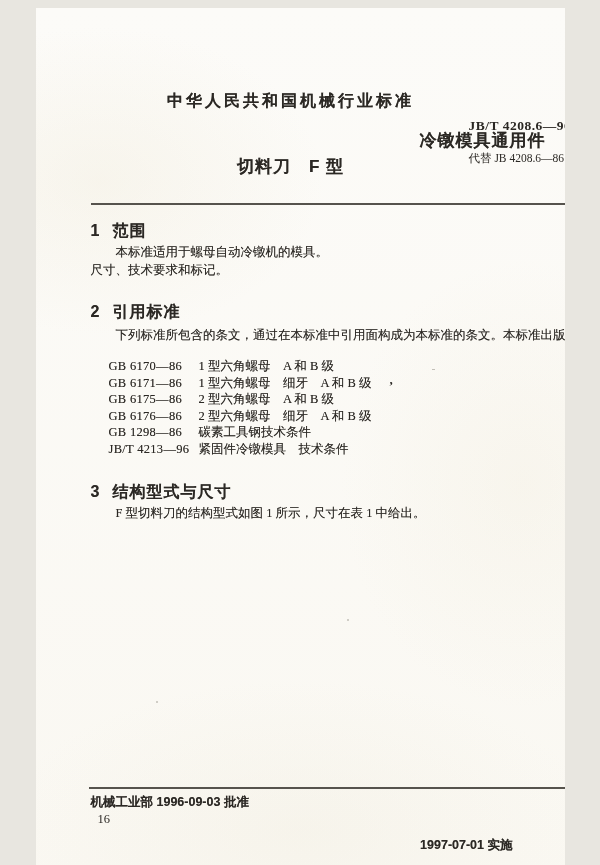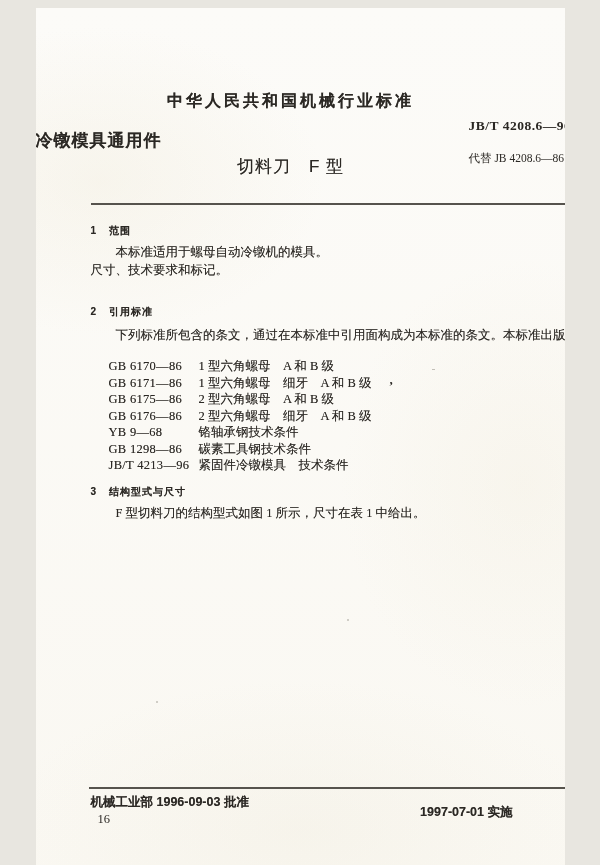--- a/index.html
+++ b/index.html
@@ -24,41 +24,41 @@
     left:0;top:82px;width:510px;text-align:center;
     font-family:"Liberation Sans","DejaVu Sans",sans-serif;
     font-weight:bold;font-size:16px;letter-spacing:3px;line-height:22px;
     text-shadow:0 0 .5px rgba(43,40,36,.65);
   }
   .std-number{
     left:433px;top:110px;
     font-weight:bold;font-size:13.5px;letter-spacing:.5px;
   }
   .doc-title-1{
-    left:0;top:122px;width:510px;text-align:left;
+    left:0;top:122px;width:510px;text-align:right;
     font-family:"Liberation Sans","DejaVu Sans",sans-serif;
     font-weight:bold;font-size:17px;letter-spacing:1px;line-height:21px;
     text-shadow:0 0 .5px rgba(43,40,36,.6);
   }
   .replaces-note{left:433px;top:143px;font-size:11.5px;text-align:right;}
   .doc-title-2{
     left:0;top:148px;width:510px;text-align:center;
     font-family:"Liberation Sans","DejaVu Sans",sans-serif;
-    font-weight:normal;font-size:17px;letter-spacing:1px;line-height:21px;
+    font-weight:bold;font-size:17px;letter-spacing:1px;line-height:21px;
     text-shadow:0 0 .5px rgba(43,40,36,.6);
   }
   .rule{height:2px;background:#56534d;}
   .rule-header{left:55px;top:195px;width:480px;}
   .rule-footer{left:53px;top:779px;width:482px;}
 
   
   .sec-heading{
     left:55px;
     font-family:"Liberation Sans","DejaVu Sans",sans-serif;
-    font-weight:bold;font-size:10px;line-height:17px;
+    font-weight:bold;font-size:16px;line-height:17px;
     text-shadow:0 0 .4px rgba(43,40,36,.55);
   }
   .sec-heading .h-label{margin-left:13px;letter-spacing:1px;}
   .sec1-h{top:214px;} .sec2-h{top:295px;} .sec3-h{top:475px;}
 
   .body-block{left:55px;width:497px;font-size:12.5px;line-height:18px;
     text-shadow:0 0 .35px rgba(43,40,36,.5);}
   .sec1-body{top:235px;} .sec2-body{top:318px;} .sec3-body{top:496px;}
   .text-line{white-space:nowrap;}
   .indent{text-indent:25px;}
@@ -70,21 +70,21 @@
   .ref-code{display:inline-block;width:90px;letter-spacing:.3px;}
 
   
   .footer-left{
     left:55px;top:786px;
     font-family:"Liberation Sans","DejaVu Sans",sans-serif;
     font-weight:bold;font-size:12.5px;line-height:17px;
     text-shadow:0 0 .4px rgba(43,40,36,.55);
   }
   .footer-right{
-    right:52px;top:796px;
+    right:52px;top:829px;
     font-family:"Liberation Sans","DejaVu Sans",sans-serif;
     font-weight:bold;font-size:12.5px;line-height:17px;
     text-shadow:0 0 .4px rgba(43,40,36,.55);
   }
   .page-number{left:62px;top:803px;font-size:12.5px;line-height:16px;}
 
   
   .stray-mark{left:354px;top:364px;font-size:13px;font-weight:bold;}
   .smudge{
     position:absolute;top:858px;height:3px;border-radius:1px;opacity:.55;
@@ -136,23 +136,20 @@
     <div class="ref-row">
       <span class="ref-code">GB 6171—86</span><span class="ref-title">1 型六角螺母　细牙　A 和 B 级</span>
     </div>
     <div class="ref-row">
       <span class="ref-code">GB 6175—86</span><span class="ref-title">2 型六角螺母　A 和 B 级</span>
     </div>
     <div class="ref-row">
       <span class="ref-code">GB 6176—86</span><span class="ref-title">2 型六角螺母　细牙　A 和 B 级</span>
     </div>
     <div class="ref-row">
-      <span class="ref-code">YB 9—68</span><span class="ref-title">铬轴承钢技术条件</span>
-    </div>
-    <div class="ref-row">
       <span class="ref-code">GB 1298—86</span><span class="ref-title">碳素工具钢技术条件</span>
     </div>
     <div class="ref-row">
       <span class="ref-code">JB/T 4213—96</span><span class="ref-title">紧固件冷镦模具　技术条件</span>
     </div>
   </div>
 
   <div class="abs sec-heading sec3-h nowrap">
     <span>3</span><span class="h-label">结构型式与尺寸</span>
   </div>

